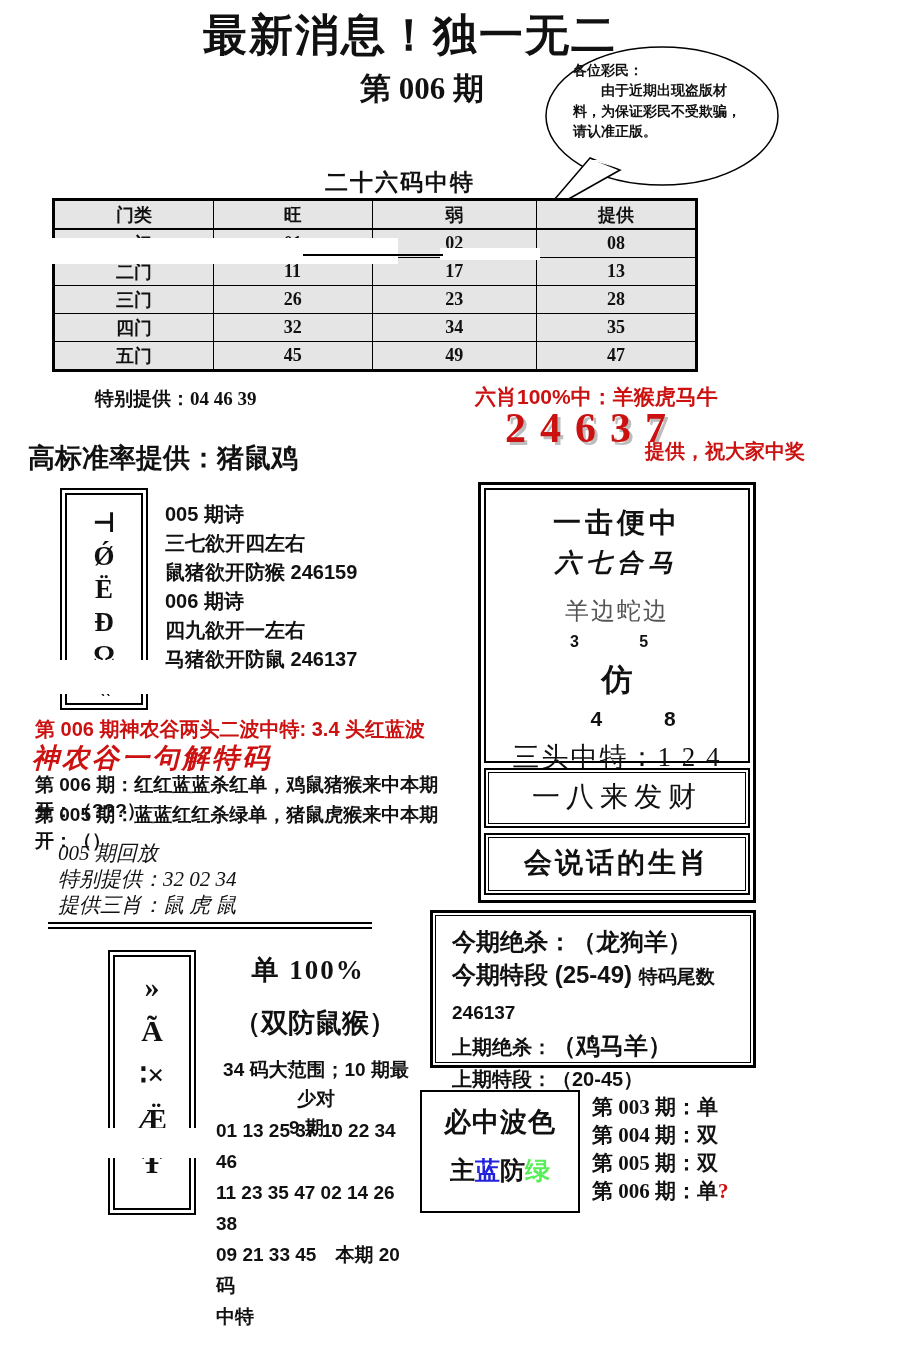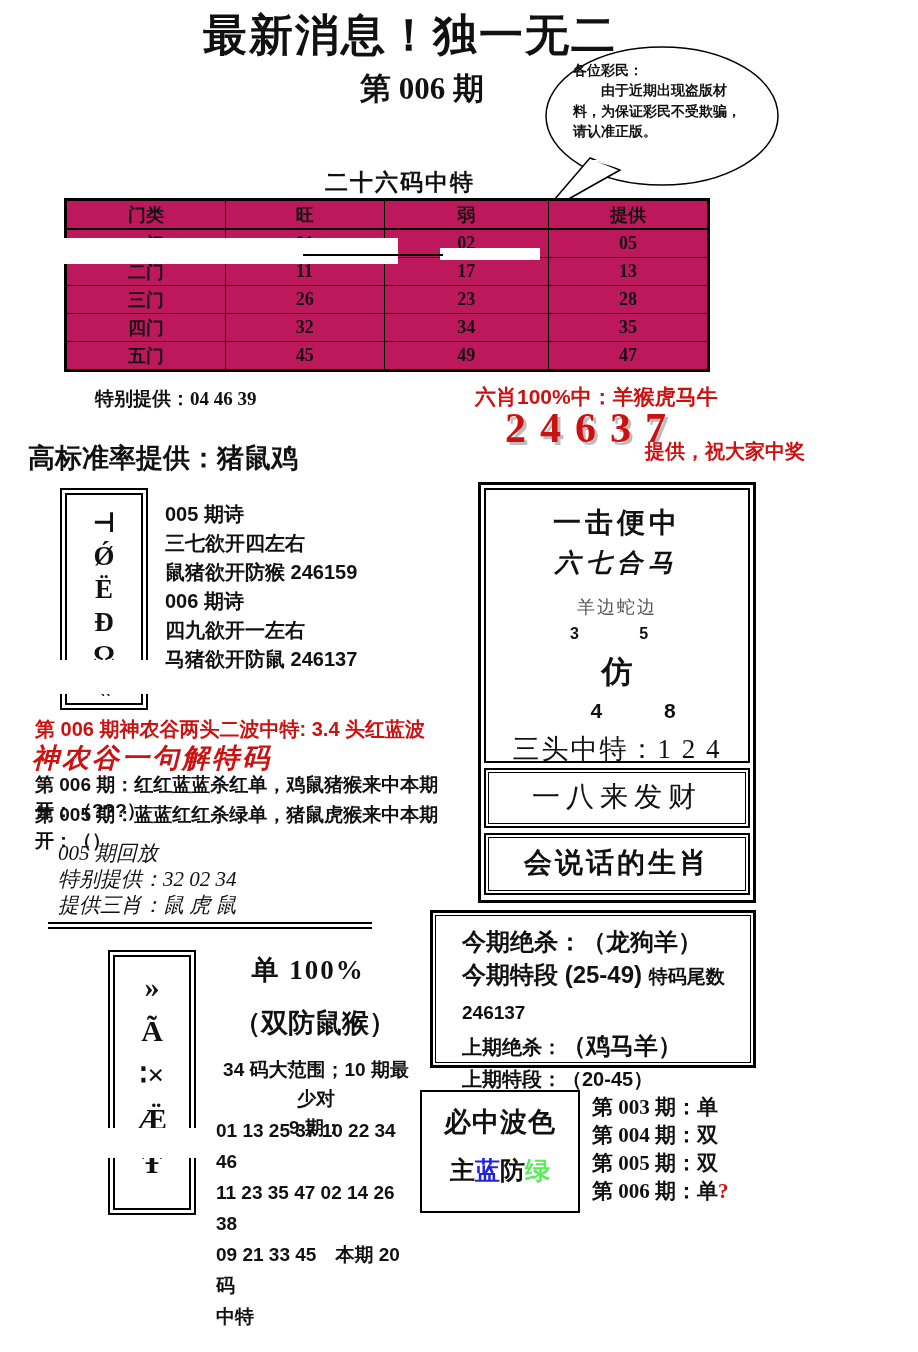--- a/index.html
+++ b/index.html
@@ -17,22 +17,22 @@
   .source{left:290px;top:120px;width:230px;font-size:29px;}
   .subtitle{left:280px;top:167px;width:240px;font-size:23px;letter-spacing:2px;}
 
   
   .bubble-svg{left:520px;top:36px;}
   .bubble-text{left:573px;top:60px;width:176px;font-size:14px;line-height:1.45;
                font-family:"Liberation Sans","DejaVu Sans",sans-serif;font-weight:bold;}
   .bubble-text .ind{display:block;}
 
   
-  table.grid{position:absolute;left:64px;top:198px;width:646px;border-collapse:collapse;
-             background:#be185d;border:3px solid #000;}
+  table.grid{position:absolute;left:52px;top:198px;width:646px;border-collapse:collapse;
+             background:#e5e5e5;border:3px solid #000;}
   table.grid th,table.grid td{border:1px solid #000;height:27px;text-align:center;
              font-size:18px;font-weight:bold;padding:0;}
   table.grid th{border-bottom:2px solid #000;}
   .col0{width:158px;}.col1{width:158px;}.col2{width:164px;}.col3{width:158px;}
 
   .wipe{background:#fff;}
   .wipe1{left:50px;top:238px;width:348px;height:26px;}
   .wipe2{left:440px;top:248px;width:100px;height:12px;}
   .lineseg{left:303px;top:254px;width:140px;height:2px;background:#000;}
 
@@ -78,31 +78,31 @@
   
   .rcol{left:478px;top:482px;width:278px;height:421px;border:3px solid #000;box-sizing:border-box;
         background:#fff;}
   .rsec{position:absolute;left:3px;right:3px;border:2px solid #000;box-sizing:border-box;background:#fff;}
   .rsecA{top:3px;height:275px;}
   .rsecB{top:283px;height:60px;}
   .rsecC{top:348px;height:62px;}
   .rsec .inner2{position:absolute;inset:2px;border:1px solid #000;}
   .strike1{margin-top:14px;font-size:28px;letter-spacing:4px;}
   .strike2{margin-top:4px;font-size:25px;font-style:italic;letter-spacing:6px;}
-  .strike3{margin-top:16px;font-size:18px;color:#555;letter-spacing:2px;}
+  .strike3{margin-top:16px;font-size:24px;color:#555;letter-spacing:2px;}
   .strike-n1{margin-top:6px;font-size:16px;letter-spacing:28px;padding-left:12px;}
   .strike-fang{margin-top:8px;font-size:31px;}
   .strike-n2{margin-top:6px;font-size:21px;letter-spacing:28px;padding-left:60px;}
   .strike4{margin-top:8px;font-size:27px;letter-spacing:2px;}
   .fortune{font-size:28px;letter-spacing:6px;line-height:54px;}
   .talking{font-size:28px;letter-spacing:3px;line-height:56px;}
 
   
   .kbox{left:430px;top:910px;width:326px;height:158px;border:3px solid #000;box-sizing:border-box;background:#fff;}
-  .kbox .inner2{position:absolute;inset:2px;border:1px solid #000;padding:10px 0 0 26px;box-sizing:border-box;}
+  .kbox .inner2{position:absolute;inset:2px;border:1px solid #000;padding:10px 0 0 16px;box-sizing:border-box;}
   .kline{font-family:"Liberation Sans","DejaVu Sans",sans-serif;font-weight:bold;}
   .kl1{font-size:24px;line-height:32px;}
   .kl2{font-size:24px;line-height:34px;}
   .kl2 .small{font-size:19px;}
   .kl3{font-size:20px;line-height:32px;}
   .kl3 .big{font-size:24px;}
   .kl4{font-size:20px;line-height:32px;}
 
   
   .s100-title{left:218px;top:952px;width:180px;font-size:27px;letter-spacing:2px;text-align:center;}
@@ -148,21 +148,21 @@
         <tr>
       <th class="col0">门类</th>
       <th class="col1">旺</th>
       <th class="col2">弱</th>
       <th class="col3">提供</th>
     </tr>
     <tr>
       <td>一门</td>
       <td>01</td>
       <td>02</td>
-      <td>05</td>
+      <td>08</td>
     </tr>
     <tr>
       <td>二门</td>
       <td>11</td>
       <td>17</td>
       <td>13</td>
     </tr>
     <tr>
       <td>三门</td>
       <td>26</td>

